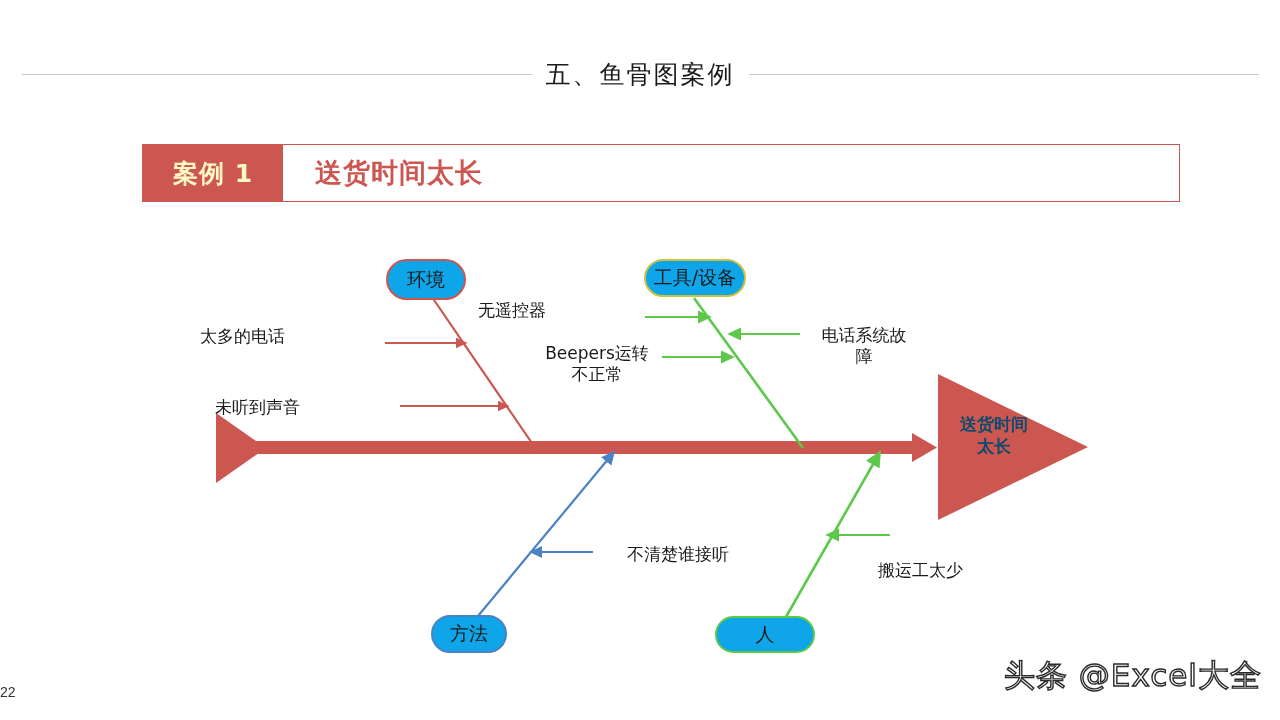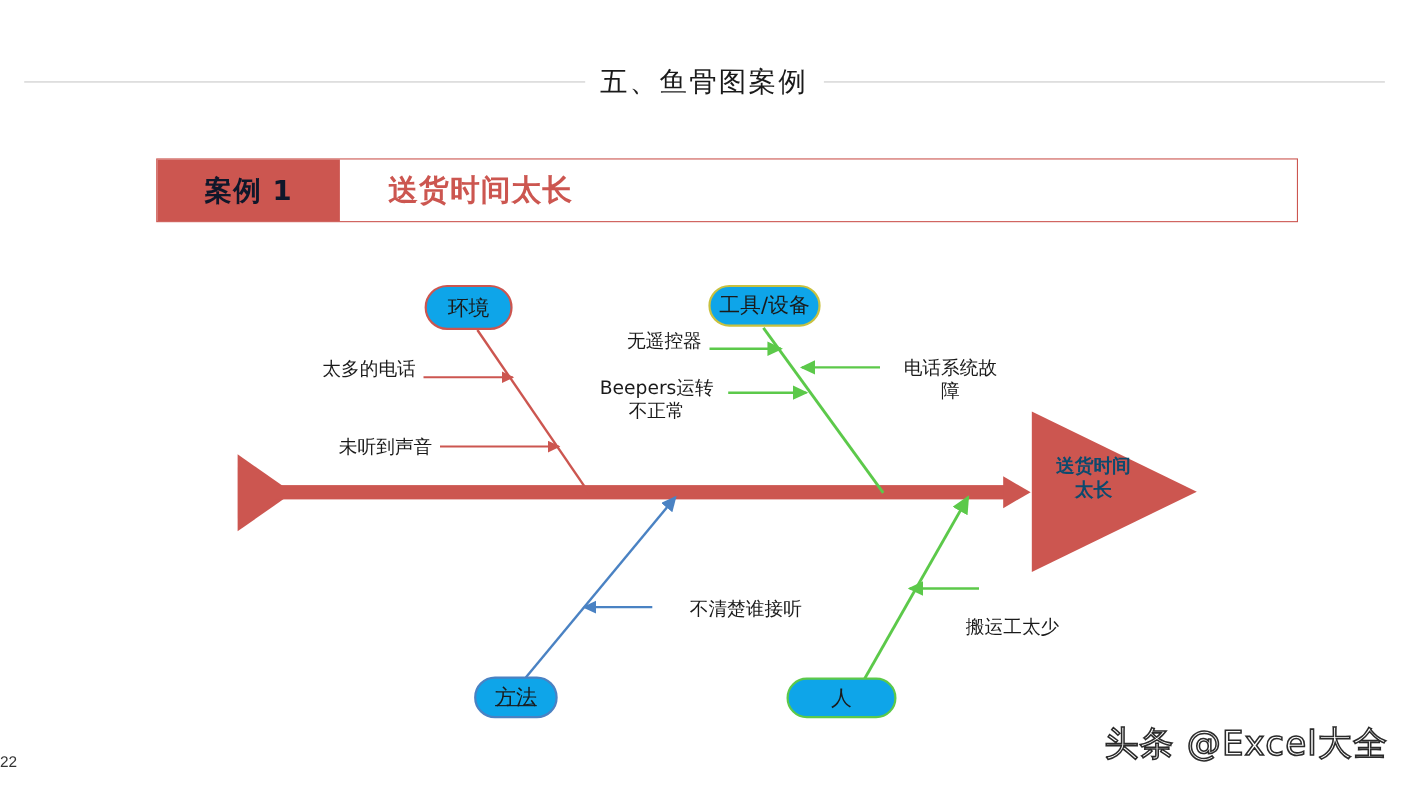--- a/index.html
+++ b/index.html
@@ -51,35 +51,35 @@
     width: 1038px;
     height: 58px;
     border: 1.5px solid #cc5650;
     box-sizing: border-box;
     display: flex;
     align-items: stretch;
     background: #ffffff;
   }
   #case-tag {
     background: #cc5650;
-    color: #0f172a;
-    width: 166px;
+    color: #fef9c3;
+    width: 140px;
     display: flex;
     align-items: center;
     justify-content: center;
     font-size: 25px;
     font-weight: bold;
     letter-spacing: 1px;
     font-family: "DejaVu Sans", "Liberation Sans", sans-serif;
   }
   #case-title {
     flex: 1;
     display: flex;
     align-items: center;
-    padding-left: 44px;
+    padding-left: 32px;
     color: #cc5650;
     font-size: 27px;
     font-weight: bold;
     letter-spacing: 1px;
     font-family: "DejaVu Sans", "Liberation Sans", sans-serif;
   }
 
   
   #fishbone {
     position: absolute;
@@ -106,21 +106,21 @@
 
   
   .cause-label {
     position: absolute;
     font-size: 17px;
     color: #1a1a1a;
     line-height: 1.22;
     font-family: "DejaVu Sans", "Liberation Sans", sans-serif;
     white-space: pre-line;
   }
-  .cause-label.right-align { text-align: right; }
+  .cause-label.right-align { }
   .cause-label.center-align { text-align: center; }
   .cause-label.left-align { text-align: left; }
 
   
   #head-text {
     position: absolute;
     left: 940px;
     top: 414px;
     width: 108px;
     text-align: center;
@@ -207,21 +207,21 @@
 </svg>
 
 <div class="cat-node" style="left:386px; top:259px; width:80px; height:41px; border:2.4px solid #cc5650;">
   <span>环境</span>
 </div>
 
 <div class="cat-node" style="left:644px; top:259px; width:102px; height:38px; border:2.6px solid #c9c13f;">
   <span>工具/设备</span>
 </div>
 
-<div class="cat-node" style="left:431px; top:615px; width:76px; height:38px; border:2.4px solid #4a82c3;text-decoration:underline;">
+<div class="cat-node" style="left:431px; top:615px; width:76px; height:38px; border:2.4px solid #4a82c3;">
   <span>方法</span>
 </div>
 
 <div class="cat-node" style="left:715px; top:616px; width:100px; height:37px; border:2.6px solid #5cc94a;">
   <span>人</span>
 </div>
 
 <div class="cause-label right-align" style="left:200px; top:326px; width:178px;">太多的电话</div>
 
 <div class="cause-label right-align" style="left:215px; top:397px; width:178px;">未听到声音</div>

